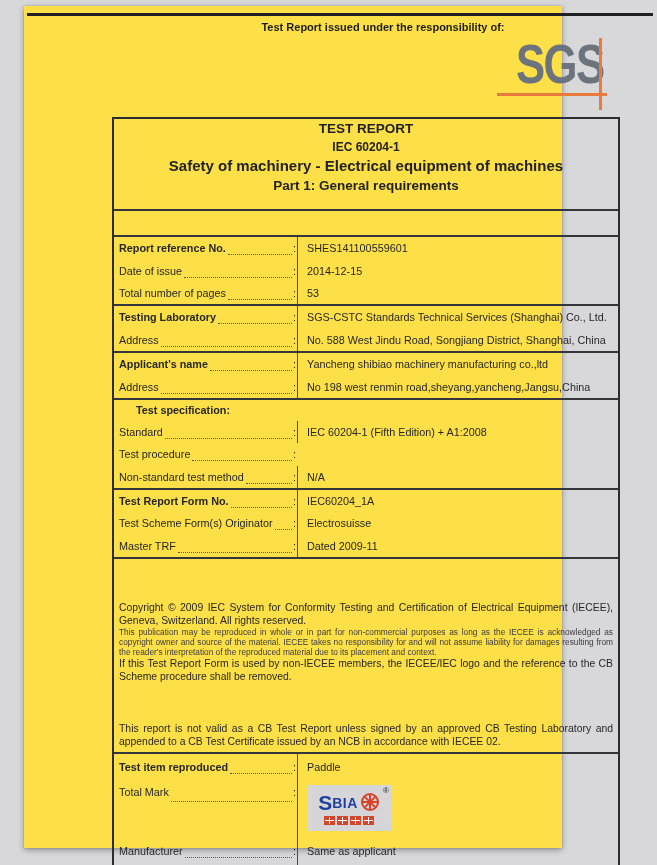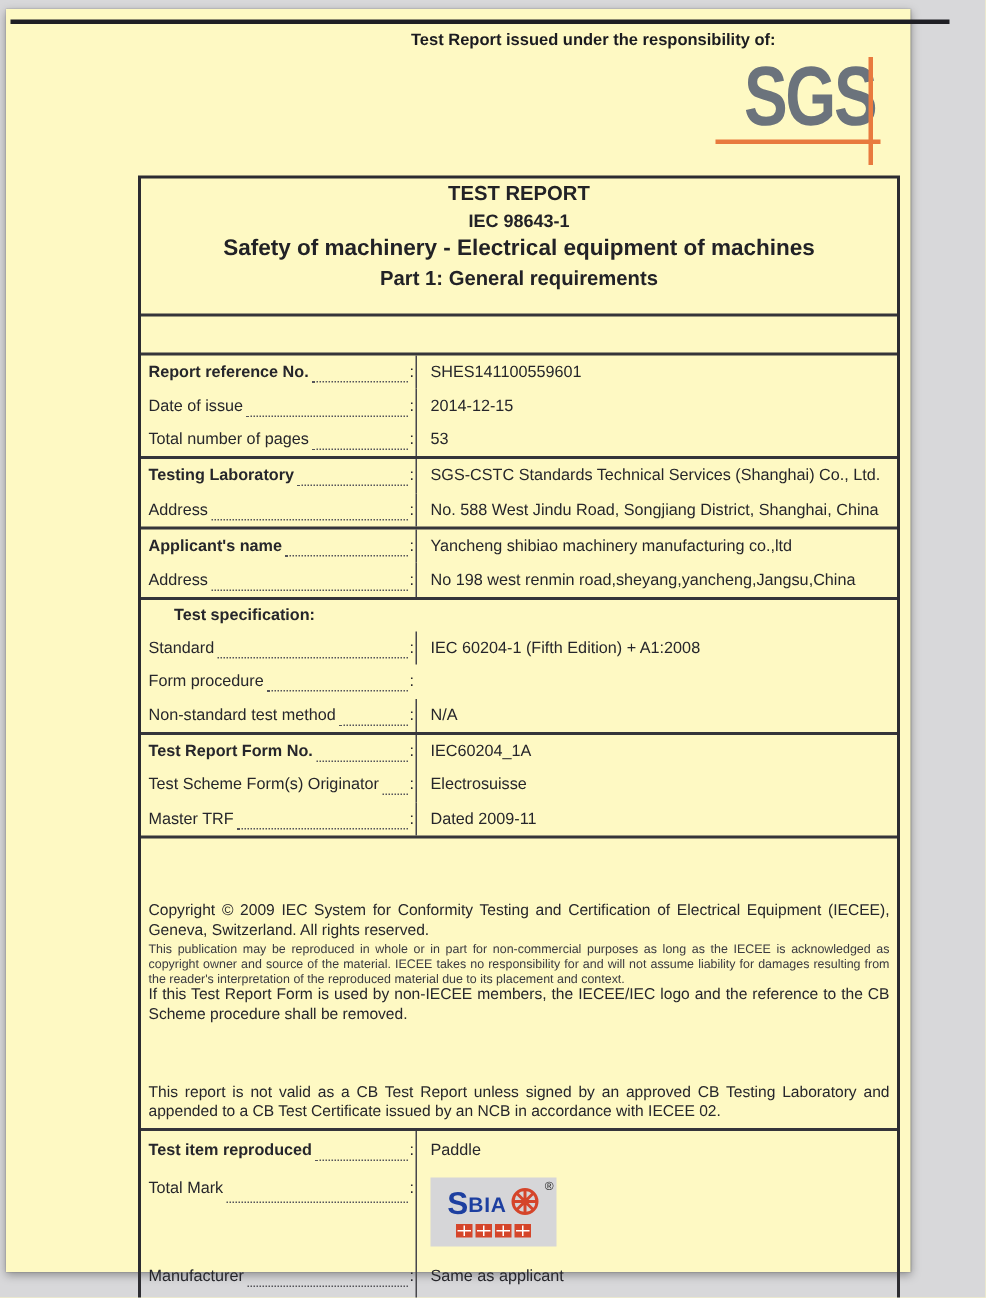--- a/index.html
+++ b/index.html
@@ -5,22 +5,22 @@
   html,body{margin:0;padding:0;}
   body{
     width:657px;height:865px;
     background:#d8d8da;
     font-family:"Liberation Sans", sans-serif;
     color:#26262b;
     -webkit-font-smoothing:antialiased;
   }
   .canvas{position:relative;width:657px;height:865px;overflow:hidden;}
   .page{
-    position:absolute;left:4px;top:6px;width:603px;height:842px;
-    background:#fef9c3;
+    position:absolute;left:24px;top:6px;width:538px;height:842px;
+    background:#fde047;
     box-shadow:0 2px 6px rgba(0,0,0,.35), 0 0 1px rgba(0,0,0,.3);
   }
   .top-rule{position:absolute;left:3px;top:7px;width:626px;height:3px;background:#1f1f24;}
   .top-note{
     position:absolute;top:15px;left:180px;right:0;
     text-align:center;font-size:11px;font-weight:700;color:#1b1b20;
   }
   .sgs{
     position:absolute;left:492px;top:30px;
     font-size:56px;font-weight:700;color:#6b737c;
@@ -98,21 +98,21 @@
     <div class="top-note">Test Report issued under the responsibility of:</div>
 
     <div class="sgs">SGS</div>
     <div class="sgs-underline"></div>
     <div class="sgs-vline"></div>
 
     <div class="report-table">
 
       <div class="sec title-box">
         <div class="t1">TEST REPORT</div>
-        <div class="t2">IEC 98643-1</div>
+        <div class="t2">IEC 60204-1</div>
         <div class="t3">Safety of machinery - Electrical equipment of machines</div>
         <div class="t4">Part 1: General requirements</div>
       </div>
 
       <div class="sec gap-row"></div>
 
       <div class="sec">
         <div class="row">
           <div class="cl">
             <span class="lbl b">Report reference No.</span>
@@ -182,21 +182,21 @@
         <div class="row">
           <div class="cl">
             <span class="lbl">Standard</span>
             <span class="dots"></span>
             <span class="colon">:</span>
           </div>
           <div class="cv">IEC 60204-1 (Fifth Edition) + A1:2008</div>
         </div>
         <div class="row">
           <div class="cl">
-            <span class="lbl">Form procedure</span>
+            <span class="lbl">Test procedure</span>
             <span class="dots"></span>
             <span class="colon">:</span>
           </div>
         </div>
         <div class="row">
           <div class="cl">
             <span class="lbl">Non-standard test method</span>
             <span class="dots"></span>
             <span class="colon">:</span>
           </div>

